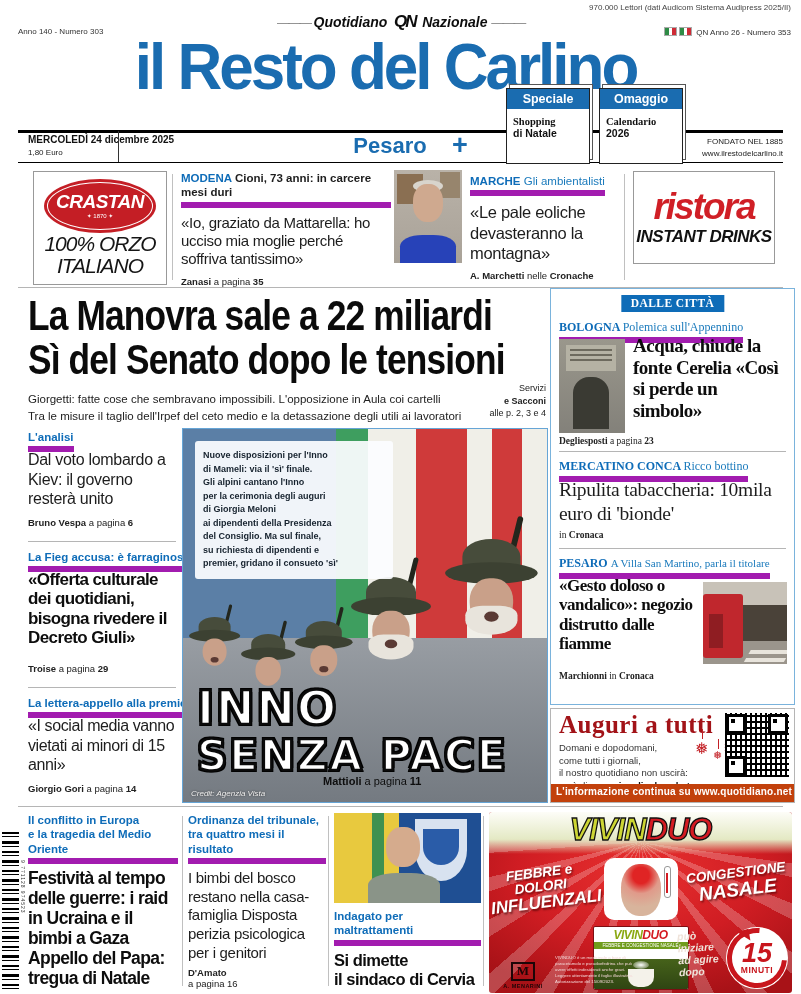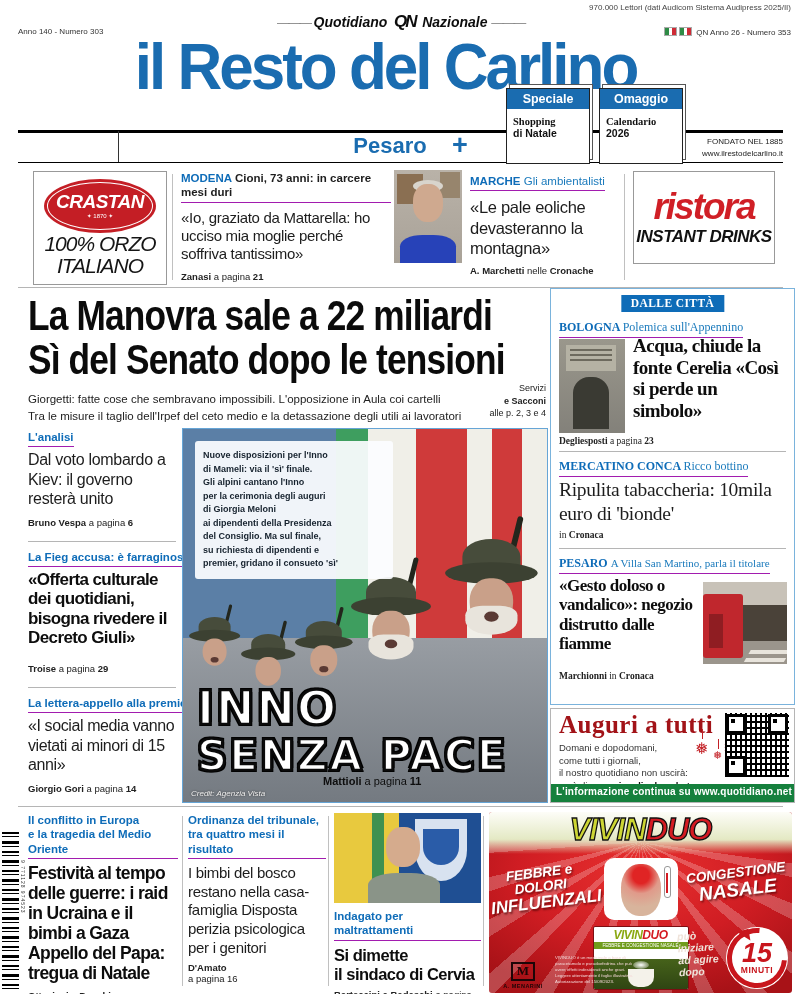--- a/index.html
+++ b/index.html
@@ -30,21 +30,21 @@
   .rule-thin{left:18px;right:18px;top:162px;height:1px;background:#000;}
   .dateblock{left:28px;top:134px;}
   .dateblock .d1{font-weight:bold;font-size:10px;}
   .dateblock .d2{font-size:8px;margin-top:3px;color:#222;}
   .vline1{left:118px;top:131px;height:31px;width:1px;background:#333;}
   .edition{left:290px;top:133px;width:200px;text-align:center;font-weight:bold;font-size:22px;color:#1a6cb0;}
   .plus{left:452px;top:130px;font-weight:bold;font-size:27px;color:#1a6cb0;}
   .founded{right:18px;top:136px;text-align:right;font-size:8px;line-height:1.5;color:#222;}
   
   .kick{display:inline-block;font-size:11.5px;font-weight:bold;color:#0e6cb8;
-        border-bottom:1px solid #a21caf;padding-bottom:2px;line-height:1.25;}
+        border-bottom:6px solid #a21caf;padding-bottom:2px;line-height:1.25;}
   .kick .reg{font-weight:normal;color:#1a7abc;}
   .kick .dark{color:#1d1d1d;}
   .hl{font-weight:normal;color:#1d1d1d;letter-spacing:-0.3px;line-height:1.22;}
   .hb{font-weight:bold;color:#0d0d0d;letter-spacing:-0.5px;line-height:1.14;}
   .by{font-size:9.5px;color:#222;}
   .by b{font-weight:bold;}
   .gdiv{background:#b5b5b5;height:1px;}
   .vdiv{background:#c0c0c0;width:1px;}
   
   .crastan{left:33px;top:171px;width:132px;height:112px;border:1px solid #999;
@@ -109,21 +109,21 @@
   .aug-body{position:absolute;left:8px;top:33px;width:138px;font-size:9.5px;line-height:1.32;color:#333;}
   .aug-body b{color:#111;}
   .flake{position:absolute;color:#c32026;}
   .flake::before{content:"";position:absolute;left:50%;bottom:100%;width:1px;height:10px;background:#c32026;}
   .qr{position:absolute;right:5px;top:4px;width:64px;height:64px;background-color:#fff;
       background-image:repeating-linear-gradient(90deg,#000 0 2px,transparent 2px 5px),
                        repeating-linear-gradient(0deg,#000 0 2px,transparent 2px 6px),
                        repeating-linear-gradient(45deg,#fff 0 3px,transparent 3px 7px);}
   .finder{position:absolute;width:14px;height:14px;border:3px solid #000;background:#fff;}
   .finder::after{content:"";position:absolute;left:2px;top:2px;width:4px;height:4px;background:#000;}
-  .aug-bar{position:absolute;left:0;right:0;bottom:0;height:16px;background:#15803d;color:#fff;
+  .aug-bar{position:absolute;left:0;right:0;bottom:0;height:16px;background:#c2410c;color:#fff;
            font-weight:bold;font-size:10px;padding:2px 0 0 5px;letter-spacing:0.2px;}
   
   .lcol-head-light{font-size:16px;}
   .lcol-head-bold{font-size:17px;letter-spacing:-0.6px;}
   
   .mainphoto{left:182px;top:428px;width:364px;height:373px;border:1px solid #66a5d6;overflow:hidden;background:#7d8894;}
   .pf-blue{position:absolute;left:0;top:0;width:42%;height:60%;background:#5b7fa6;}
   .pf-flag{position:absolute;left:42%;top:0;width:58%;height:60%;
     background:linear-gradient(90deg,#3e9e5f 0 15%,#f0efe8 15% 38%,#cf3a3a 38% 62%,#f0efe8 62% 74%,#cf3a3a 74% 88%,#f0efe8 88% 100%);}
   .pf-jackets{position:absolute;left:0;bottom:0;width:100%;height:44%;background:linear-gradient(#989da3,#747a81);}
@@ -239,20 +239,24 @@
     <div class="pl2">di Natale</div>
   </div>
   <div class="promo" style="left:599px;">
     <div class="ptag">Omaggio</div>
     <div class="pl1">Calendario</div>
     <div class="pl2">2026</div>
   </div>
 
   <div class="abs rule-thick"></div>
   <div class="abs rule-thin"></div>
+  <div class="abs dateblock">
+    <div class="d1">MERCOLEDÌ 24 dicembre 2025</div>
+    <div class="d2">1,80 Euro</div>
+  </div>
   <div class="abs vline1"></div>
   <div class="abs edition">Pesaro</div>
   <div class="abs plus">+</div>
   <div class="abs founded">
     <div>FONDATO NEL 1885</div>
     <div>www.ilrestodelcarlino.it</div>
   </div>
 
   <div class="abs crastan">
     <div class="cr-oval">
@@ -264,21 +268,21 @@
   </div>
   <div class="abs vdiv" style="left:172px;top:174px;height:106px;"></div>
 
   <div class="abs modena">
     <div class="kick">
       <span>MODENA</span>
       <span class="dark">Cioni, 73 anni: in carcere mesi duri</span>
     </div>
     <div class="hl">«Io, graziato da Mattarella: ho ucciso mia moglie perché soffriva tantissimo»</div>
     <div class="by" style="margin-top:7px;">
-      <b>Zanasi</b> <span>a pagina</span> <b>21</b>
+      <b>Zanasi</b> <span>a pagina</span> <b>35</b>
     </div>
   </div>
 
   <div class="abs ph-modena">
     <div class="frame"></div>
     <div class="frame2"></div>
     <div class="hair"></div>
     <div class="head"></div>
     <div class="sweater"></div>
   </div>

